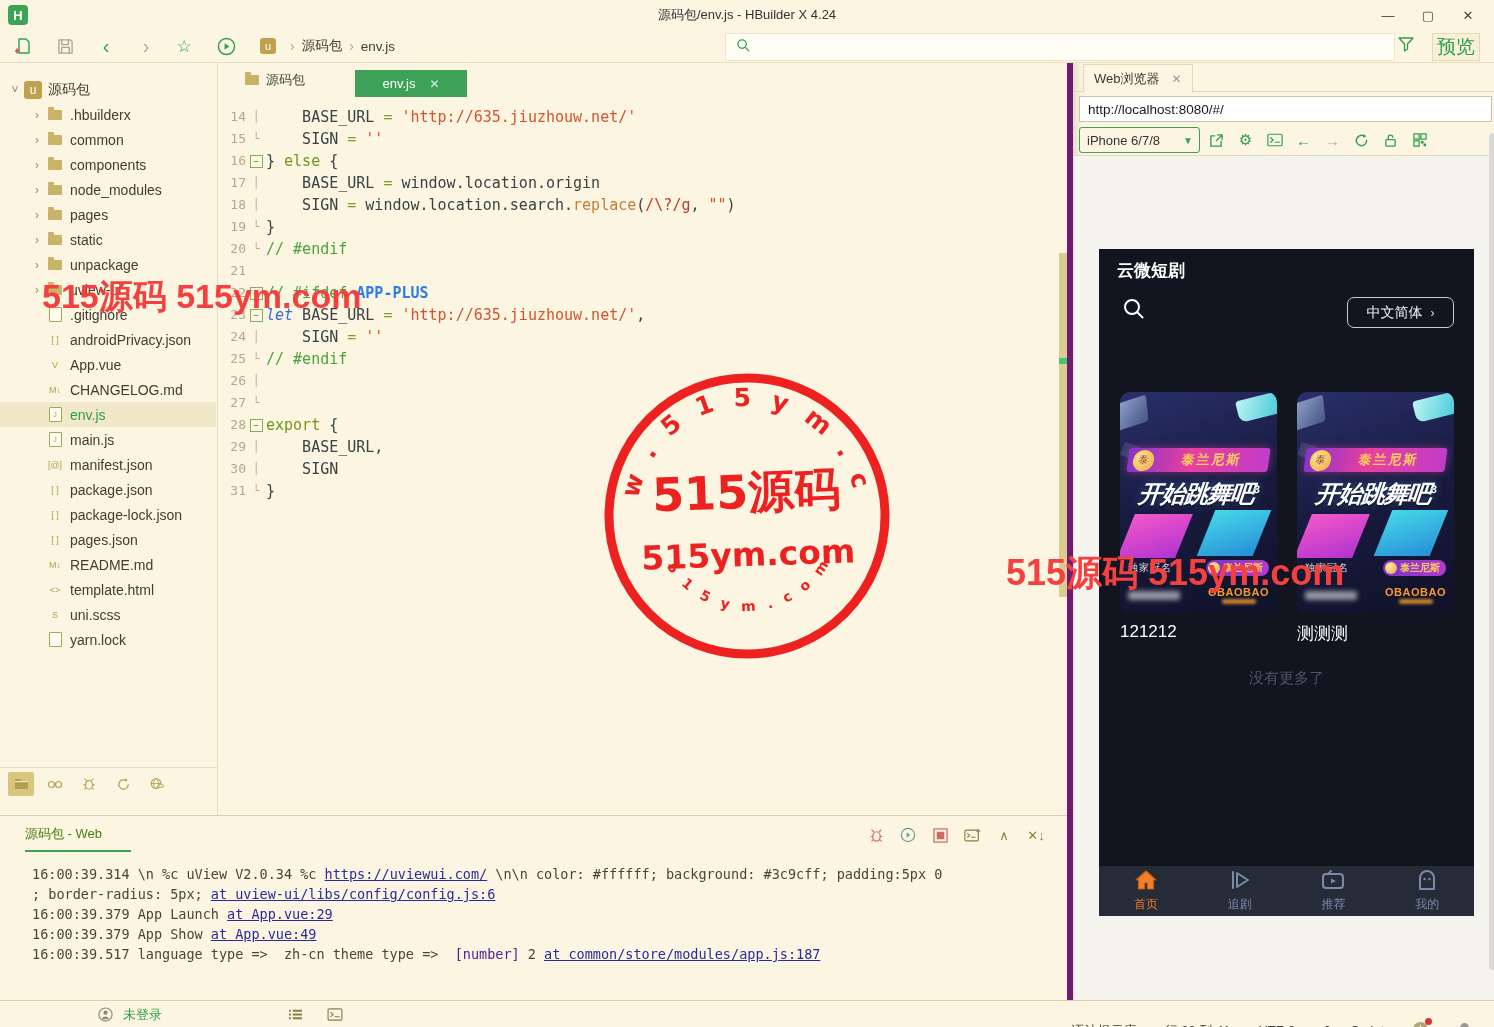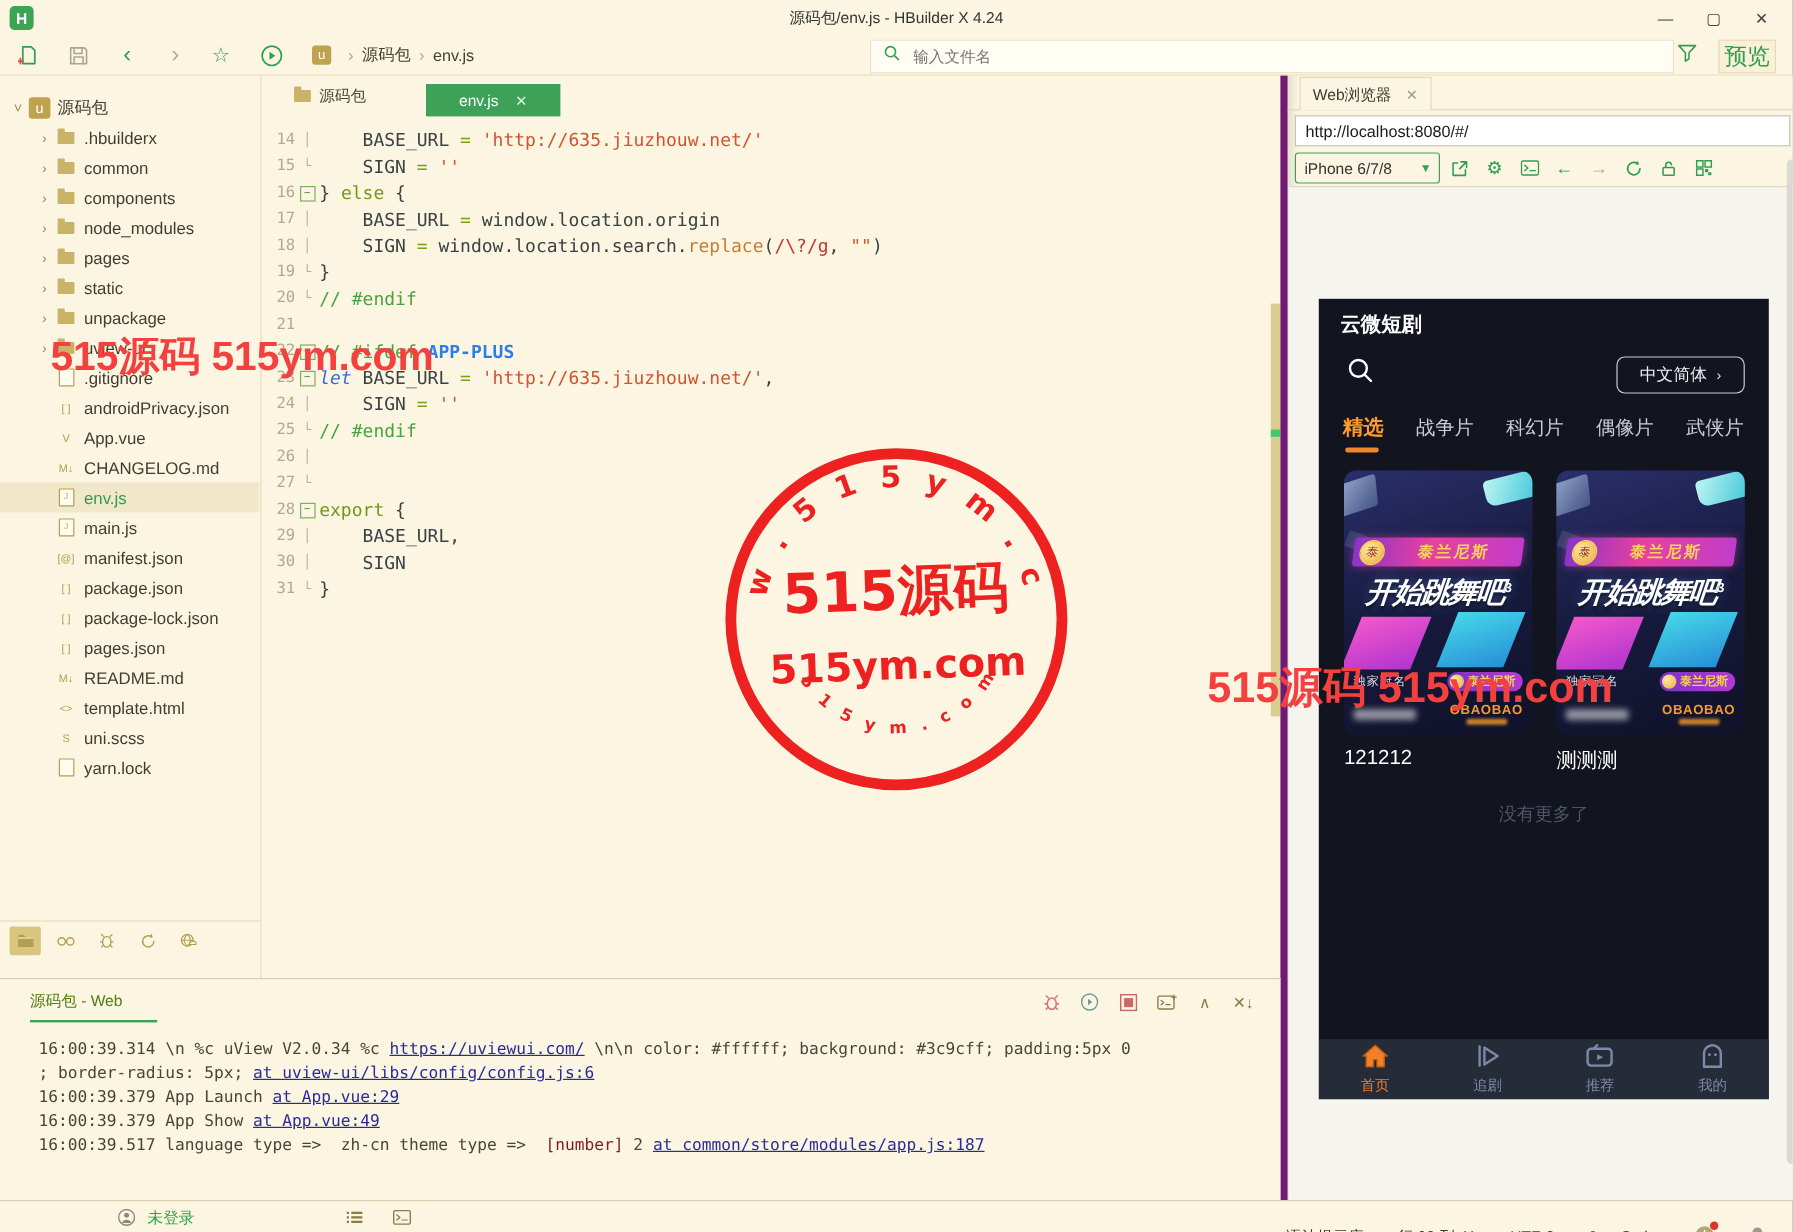--- a/index.html
+++ b/index.html
@@ -137,21 +137,21 @@
   
   .console{position:absolute;left:0;top:815px;width:1067px;height:185px;border-top:1px solid #d9cfae;background:#fbf5e1;}
   .c-tab{position:absolute;left:25px;top:9px;font-size:13px;color:#4d7c0f;}
   .c-underline{position:absolute;left:25px;top:34px;width:106px;height:2px;background:#3da257;}
   .c-icons{position:absolute;right:20px;top:8px;display:flex;gap:10px;align-items:center;}
   .c-ico{width:22px;height:22px;display:flex;align-items:center;justify-content:center;font-size:13px;color:#8a7d4a;}
   .c-lines{position:absolute;left:32px;top:48px;right:14px;font-family:"DejaVu Sans Mono",monospace;
            font-size:13.5px;color:#4a4636;}
   .c-lines .row{height:20px;line-height:20px;white-space:pre;}
   .cl-link{color:#2a2a9e;text-decoration:underline;}
-  .cl-num{color:#7f1d1d;}
+  .cl-num{color:#4c1d95;}
   
   .statusbar{position:absolute;left:0;top:1000px;width:100%;height:27px;border-top:1px solid #d9cfae;
              display:flex;align-items:center;font-size:13px;color:#3c3c34;}
   .sb-left{display:flex;align-items:center;margin-left:95px;gap:8px;}
   .sb-login{color:#2e9e4f;}
   .sb-ico{width:20px;display:flex;justify-content:center;color:#8a7d4a;}
   .sb-right{margin-left:auto;display:flex;align-items:center;gap:28px;margin-right:22px;margin-top:32px;}
   .sb-dl{position:relative;}
   .sb-dl .dot{position:absolute;right:-3px;top:-3px;width:7px;height:7px;border-radius:50%;background:#e03131;}
   
@@ -205,21 +205,20 @@
       <span class="sep">›</span>
       <span>env.js</span>
     </div>
     <div class="searchbox">
       <span style="margin:0 8px 0 10px">
         <svg width="15" height="15" viewBox="0 0 16 16">
             <circle cx="6.5" cy="6.5" r="4.5" fill="none" stroke="#2f9e4f" stroke-width="1.4"></circle>
             <path d="M10 10l4 4" stroke="#2f9e4f" stroke-width="1.4"></path>
           </svg>
       </span>
-      <input placeholder="输入文件名" style="">
     </div>
     <div class="filter-ico">
       <svg width="16" height="16" viewBox="0 0 16 16">
           <path class="ln-ic" d="M1 2h14l-5.5 6v5l-3 2V8z" stroke="#2f9e4f" stroke-width="1.3"></path>
         </svg>
     </div>
     <div class="preview-btn">预览</div>
   </div>
 
   <aside class="sidebar">
@@ -572,27 +571,20 @@
         <div class="ph-search">
           <svg width="24" height="24" viewBox="0 0 24 24">
               <circle cx="10" cy="10" r="7" fill="none" stroke="#fff" stroke-width="2"></circle>
               <path d="M15.5 15.5l5 5" stroke="#fff" stroke-width="2" stroke-linecap="round"></path>
             </svg>
         </div>
         <div class="ph-lang">
           <span>中文简体</span>
           <span class="ar">›</span>
         </div>
-        <div class="ph-tabs" id="phTabs">
-            <span class="ph-tab active">精选</span>
-            <span class="ph-tab">战争片</span>
-            <span class="ph-tab">科幻片</span>
-            <span class="ph-tab">偶像片</span>
-            <span class="ph-tab">武侠片</span>
-          </div>
         <div class="ph-cards" id="phCards">
             <div class="ph-card">
               <div class="poster">
                 <div class="po-cube"></div>
                 <div class="po-cube2"></div>
                 <div class="po-shoe"></div>
                 <div class="po-banner">
                   <span class="po-badge">泰</span>
                   <span class="po-brand">泰兰尼斯</span>
                 </div>

